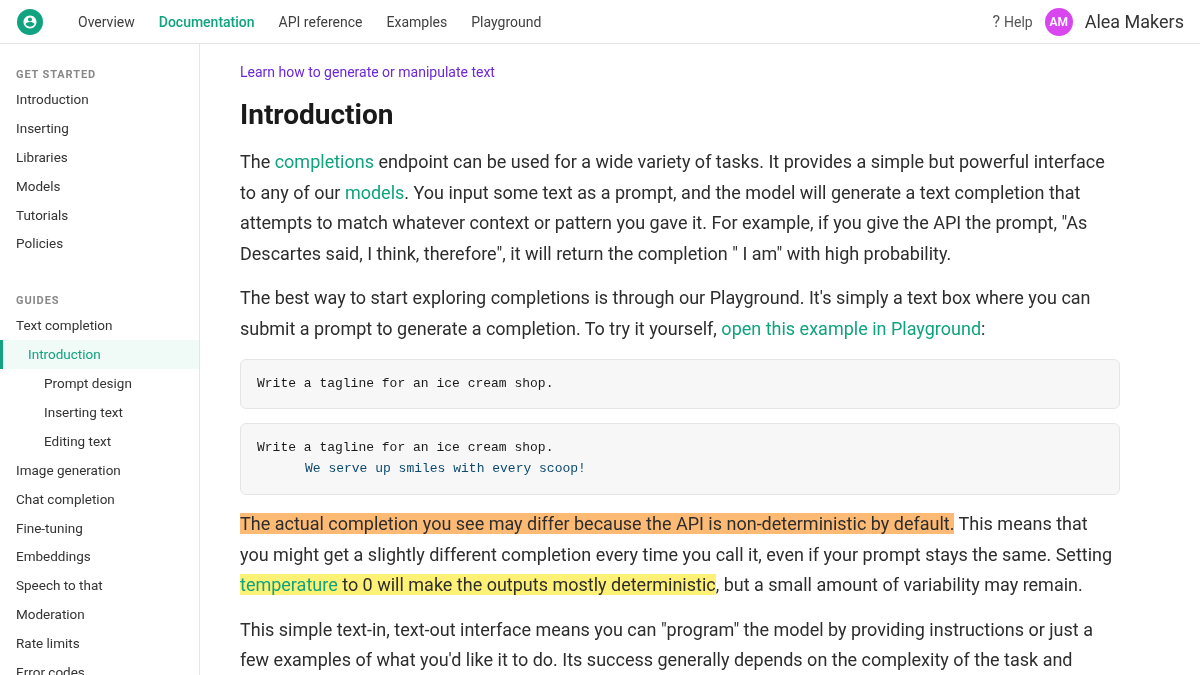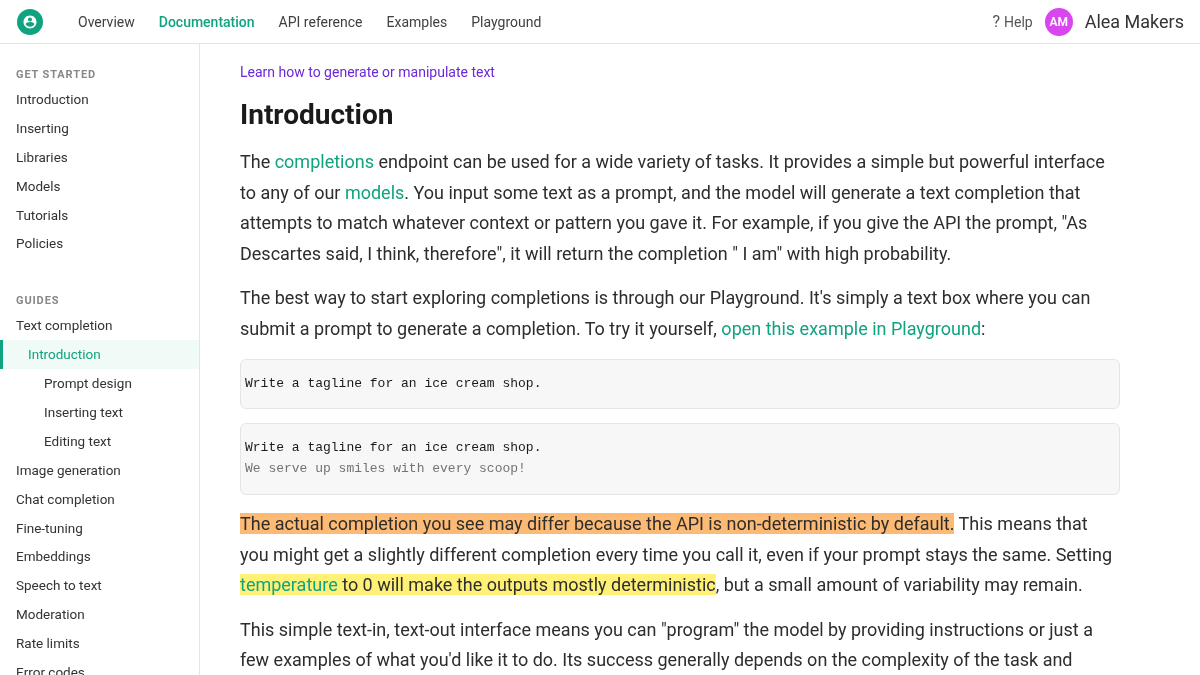--- a/index.html
+++ b/index.html
@@ -51,21 +51,21 @@
 
     .page-subtitle { font-size: 14px; color: #6d28d9; margin-bottom: 18px; }
 
     h1.section-title { font-size: 28px; font-weight: 700; color: #1a1a1a; margin-bottom: 16px; }
 
     .content-para { font-size: 18px; line-height: 1.7; color: #2d2d2d; margin-bottom: 14px; }
     .content-para a { color: #10a37f; text-decoration: none; }
 
     .code-block {
       background: #f7f7f7; border: 1px solid #e5e5e5; border-radius: 6px;
-      padding: 14px 4px; font-family: 'Courier New', Courier, monospace; font-size: 13px;
+      padding: 14px 16px; font-family: 'Courier New', Courier, monospace; font-size: 13px;
       color: #1a1a1a; margin-bottom: 14px; line-height: 1.6;
     }
 
     .highlight-pink { background: #fdba74; }
     .highlight-yellow { background: #fff176; }
 
     .warning-box {
       margin-bottom: 14px;
     }
   </style>
@@ -114,21 +114,21 @@
 
     <div class="sidebar-item">Text completion</div>
     <div class="sidebar-item sub active">Introduction</div>
     <div class="sidebar-item sub">Prompt design</div>
     <div class="sidebar-item sub">Inserting text</div>
     <div class="sidebar-item sub">Editing text</div>
     <div class="sidebar-item">Image generation</div>
     <div class="sidebar-item">Chat completion</div>
     <div class="sidebar-item">Fine-tuning</div>
     <div class="sidebar-item">Embeddings</div>
-    <div class="sidebar-item">Speech to text</div>
+    <div class="sidebar-item">Speech to that</div>
     <div class="sidebar-item">Moderation</div>
     <div class="sidebar-item">Rate limits</div>
     <div class="sidebar-item">Error codes</div>
     <div class="sidebar-item">Safety best practices</div>
 
   </aside>
 
   <main class="main-content">
 
     <p class="page-subtitle">Learn how to generate or manipulate text</p>
@@ -143,21 +143,21 @@
       <span>The best way to start exploring completions is through our Playground. It's simply a text box where you can submit a prompt to generate a completion. To try it yourself, </span><a>open this example in Playground</a><span>:</span>
     </p>
 
     <div class="code-block">
       <span>Write a tagline for an ice cream shop.</span>
     </div>
 
 
     <div class="code-block">
       <div>Write a tagline for an ice cream shop.</div>
-      <div style="color:#737373; font-weight:500;">We serve up smiles with every scoop!</div>
+      <div style="color:#0c4a6e; font-weight:500;margin-left:48px;">We serve up smiles with every scoop!</div>
     </div>
 
     <p class="content-para warning-box">
       <span class="highlight-pink">The actual completion you see may differ because the API is non-deterministic by default.</span><span> This means that you might get a slightly different completion every time you call it, even if your prompt stays the same. </span><span>Setting </span><span class="highlight-yellow"><a style="color:#10a37f; text-decoration:none;">temperature</a><span> to 0 will make the outputs mostly deterministic</span></span><span>, but a small amount of variability may remain.</span>
     </p>
 
     <p class="content-para">This simple text-in, text-out interface means you can "program" the model by providing instructions or just a few examples of what you'd like it to do. Its success generally depends on the complexity of the task and quality of your prompt. A good rule of thumb is to think about how you would write a word problem for a middle-schooler to solve. A well-written prompt provides enough information for the model to know what you want and how it should respond.</p>
 
   </main>
 </div>

